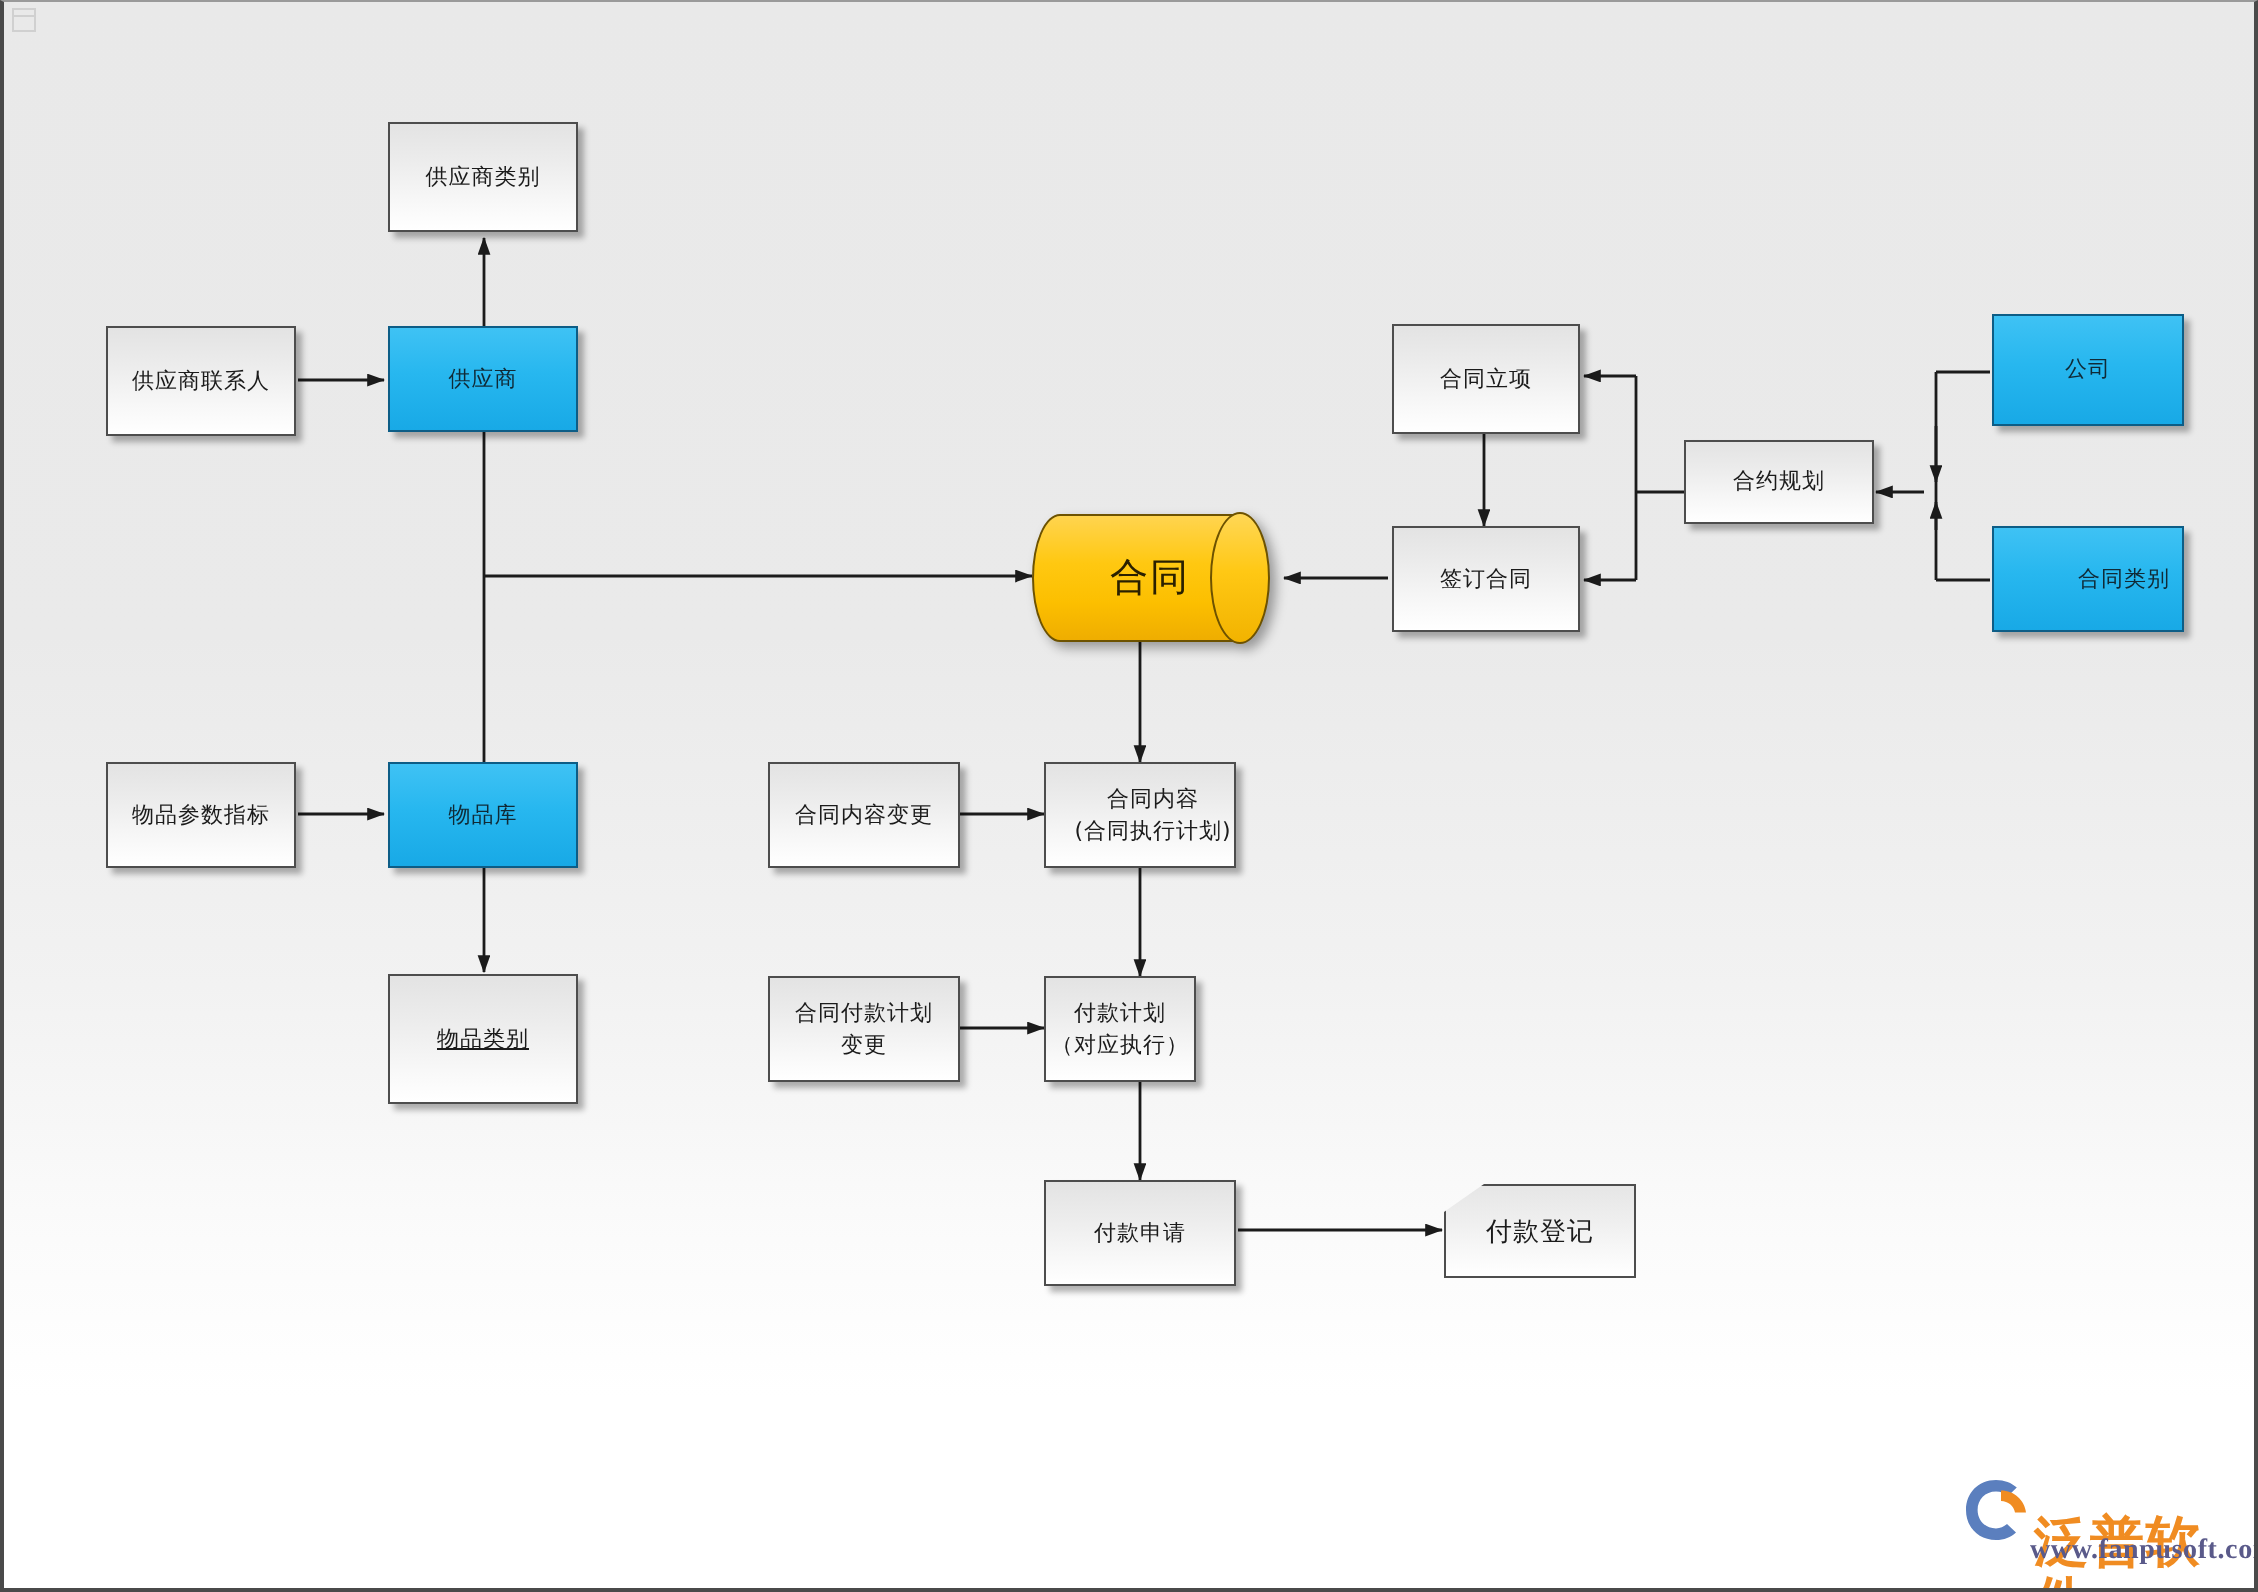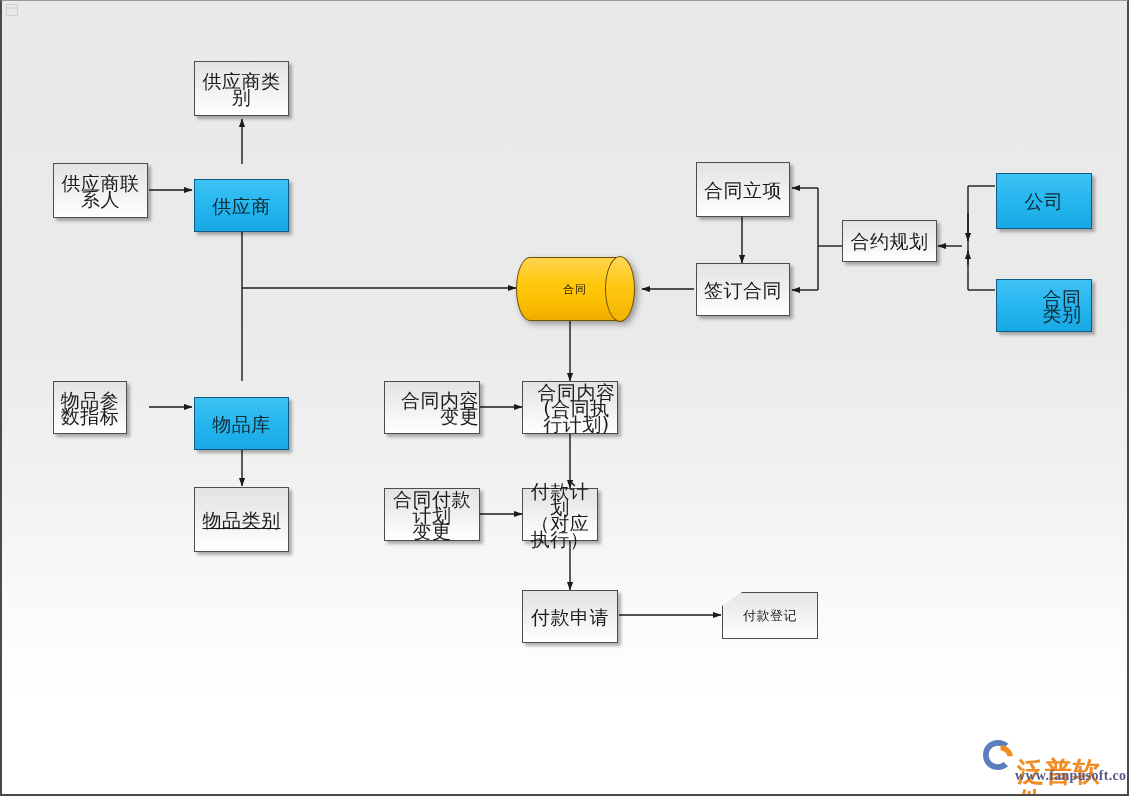--- a/index.html
+++ b/index.html
@@ -22,56 +22,55 @@
     overflow:hidden;
   }
   #wires{position:absolute;left:0;top:0;width:1129px;height:796px;pointer-events:none;}
 
   .node{
     position:absolute;
     box-sizing:border-box;
     display:flex;align-items:center;justify-content:center;
     text-align:center;
     color:#1b1b1b;
-    font-size:19px;
+    font-size:11px;
     line-height:16px;
     letter-spacing:.5px;
     white-space:pre-line;
     box-shadow:3px 3px 3px rgba(0,0,0,.30);
   }
   .grey{
     background:linear-gradient(to bottom,#e3e3e3 0%,#ececec 35%,#f8f8f8 75%,#ffffff 100%);
     border:1px solid #4d4d4d;
   }
   .blue{
     background:linear-gradient(to bottom,#3fc2f4 0%,#27b7ef 45%,#18a9e6 100%);
     border:1px solid #0d5d86;
     color:#102a36;
-    margin-top:16px;
   }
   
   .cyl-wrap{position:absolute;filter:drop-shadow(3px 3px 3px rgba(0,0,0,.35));}
   .cyl-body{
     position:absolute;left:0;top:0;width:100%;height:100%;
     background:linear-gradient(to bottom,#ffd44f 0%,#ffc811 38%,#fcbf00 70%,#efad00 100%);
     border:1px solid #6d5200;
     border-radius:14px/50%;
     box-sizing:border-box;
   }
   .cyl-cap{
     position:absolute;right:-1px;top:-1px;width:30px;height:calc(100% + 2px);
     border:1px solid #6d5200;
     border-radius:50%/50%;
     background:linear-gradient(to bottom,#ffd756 0%,#ffc814 45%,#f2b300 100%);
     box-sizing:border-box;
   }
   .cyl-label{
     position:absolute;left:0;top:0;width:100%;height:100%;
     display:flex;align-items:center;justify-content:center;
-    font-size:11px;color:#2a2000;letter-spacing:1px;
+    font-size:19px;color:#2a2000;letter-spacing:1px;
   }
   .card{
     position:absolute;
     box-sizing:border-box;
     display:flex;align-items:center;justify-content:center;
     font-size:13px;color:#1b1b1b;letter-spacing:.5px;
     background:linear-gradient(to bottom,#e6e6e6 0%,#efefef 40%,#fafafa 80%,#ffffff 100%);
     border:1px solid #4d4d4d;
     clip-path:polygon(20px 0,100% 0,100% 100%,0 100%,0 14px);
     filter:drop-shadow(3px 3px 2px rgba(0,0,0,.30));
@@ -159,21 +158,21 @@
   </div>
 
   <div class="node grey" style="left:51px;top:162px;width:95px;height:55px;">
     <span>供应商联系人</span>
   </div>
 
   <div class="node blue" style="left:192px;top:162px;width:95px;height:53px;">
     <span>供应商</span>
   </div>
 
-  <div class="node grey" style="left:51px;top:380px;width:74px;height:53px;">
+  <div class="node grey" style="left:51px;top:380px;width:95px;height:53px;">
     <span>物品参数指标</span>
   </div>
 
   <div class="node blue" style="left:192px;top:380px;width:95px;height:53px;">
     <span>物品库</span>
   </div>
 
   <div class="node grey" style="left:192px;top:486px;width:95px;height:65px;text-decoration:underline;">
     <span>物品类别</span>
   </div>

